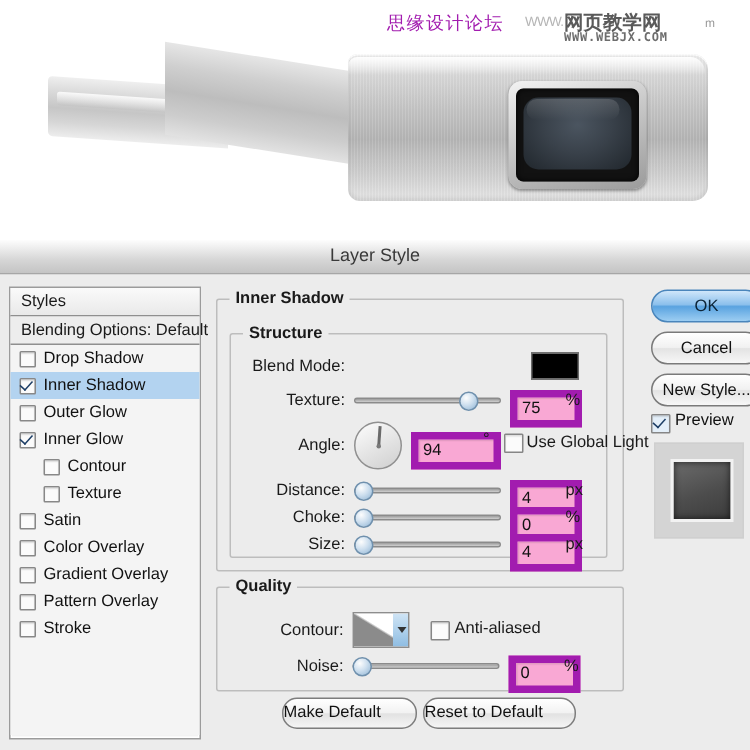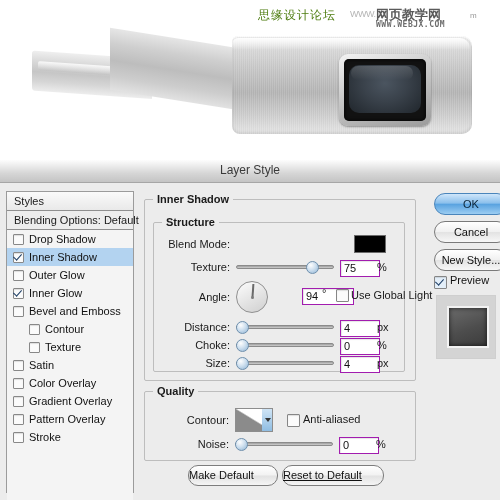--- a/index.html
+++ b/index.html
@@ -8,21 +8,21 @@
     background:#ffffff;
     font-family:"Liberation Sans","DejaVu Sans",sans-serif;
     -webkit-font-smoothing:antialiased;
   }
   #root{position:relative;width:500px;height:500px;}
 
   
   .photo-area{position:absolute;left:0;top:0;width:500px;height:160px;background:#ffffff;overflow:hidden;}
   .watermark{position:absolute;top:5px;right:2px;width:240px;height:26px;}
   .wm-cn{
-    position:absolute;left:0;top:2px;font-size:12px;color:#4d7c0f;
+    position:absolute;left:0;top:2px;font-size:12px;color:#a21caf;
     letter-spacing:1px;font-family:Liberation Mono, monospace;white-space:nowrap;
   }
   .wm-w{position:absolute;left:92px;top:4px;font-size:9px;color:#b5b5b5;letter-spacing:-.5px;}
   .wm-bold{
     position:absolute;left:118px;top:1px;font-size:13px;color:#5a5a5a;font-weight:bold;
     font-family:"DejaVu Sans",sans-serif;letter-spacing:0px;white-space:nowrap;
   }
   .wm-m{position:absolute;left:212px;top:6px;font-size:8px;color:#9a9a9a;}
   .wm-url{
     position:absolute;left:118px;top:15px;font-size:8px;color:#6d6d6d;font-weight:bold;
@@ -136,21 +136,21 @@
   .group>.legend{
     position:absolute;top:-7px;left:8px;background:#ececec;padding:0 4px;
     font-size:11px;color:#1a1a1a;font-weight:bold;
   }
   .g-inner{left:0;top:8px;width:270px;height:180px;}
   .g-struct{left:8px;top:22px;width:250px;height:148px;}
   .g-quality{left:0;top:200px;width:270px;height:68px;}
 
   .lbl{position:absolute;font-size:11px;color:#1a1a1a;text-align:right;}
   .num{
-    position:absolute;height:15px;background:#ffffff;border:1px solid #a21caf;
+    position:absolute;height:15px;background:#f9a8d4;border:5px solid #a21caf;
     font-size:11px;color:#111;padding:0 3px;line-height:15px;
     box-shadow:inset 1px 1px 1px rgba(0,0,0,.10);
   }
   .unit{position:absolute;font-size:11px;color:#1a1a1a;}
 
   .select{
     position:absolute;height:17px;background:linear-gradient(180deg,#fff,#f0f0f0);
     border:1px solid #8d8d8d;border-radius:9px;font-size:11px;color:#111;
     line-height:17px;padding-left:8px;box-sizing:border-box;
   }
@@ -298,24 +298,20 @@
               <span>Inner Shadow</span>
             </div>
             <div class="fx">
               <span class="cbx"></span>
               <span>Outer Glow</span>
             </div>
             <div class="fx">
               <span class="cbx on"></span>
               <span>Inner Glow</span>
             </div>
-            <div class="fx">
-              <span class="cbx"></span>
-              <span>Bevel and Emboss</span>
-            </div>
             <div class="fx indent">
               <span class="cbx"></span>
               <span>Contour</span>
             </div>
             <div class="fx indent">
               <span class="cbx"></span>
               <span>Texture</span>
             </div>
             <div class="fx">
               <span class="cbx"></span>
@@ -358,21 +354,21 @@
               <div class="thumb" style="left:70px;"></div>
             </div>
             <div class="num" style="left:186px;top:37px;width:32px;">75</div>
             <div class="unit" style="left:223px;top:38px;">%</div>
 
             <div class="lbl" style="left:4px;top:68px;width:72px;">Angle:</div>
             <div class="dial" style="left:82px;top:58px;">
               <div class="dial-hand" style="transform:rotate(184deg);"></div>
               <div class="dial-dot"></div>
             </div>
-            <div class="num" style="left:120px;top:65px;width:44px;margin-left:28px;">94</div>
+            <div class="num" style="left:120px;top:65px;width:44px;">94</div>
             <div class="unit" style="left:168px;top:64px;">°</div>
             <div class="chk" style="left:182px;top:66px;"></div>
             <div class="lbl" style="left:197px;top:66px;text-align:left;white-space:nowrap;">Use Global Light</div>
 
             <div class="lbl" style="left:4px;top:98px;width:72px;">Distance:</div>
             <div class="slider" style="left:82px;top:98px;width:98px;">
               <div class="track"></div>
               <div class="thumb" style="left:0px;"></div>
             </div>
             <div class="num" style="left:186px;top:97px;width:32px;">4</div>
@@ -410,21 +406,21 @@
           <div class="lbl" style="left:12px;top:46px;width:72px;">Noise:</div>
           <div class="slider" style="left:90px;top:46px;width:98px;">
             <div class="track"></div>
             <div class="thumb" style="left:0px;"></div>
           </div>
           <div class="num" style="left:194px;top:45px;width:32px;">0</div>
           <div class="unit" style="left:231px;top:46px;">%</div>
         </div>
 
         <div class="pbtn" style="left:44px;top:274px;width:88px;">Make Default</div>
-        <div class="pbtn" style="left:138px;top:274px;width:100px;text-decoration:underline;">Reset to Default</div>
+        <div class="pbtn" style="left:138px;top:274px;width:100px;">Reset to Default</div>
       </div>
 
       <div class="right">
         <div class="rbtn primary" style="top:2px;">OK</div>
         <div class="rbtn" style="top:30px;">Cancel</div>
         <div class="rbtn" style="top:58px;">New Style...</div>
 
         <div class="chk on prev-chk"></div>
         <div class="prev-label">Preview</div>
 

